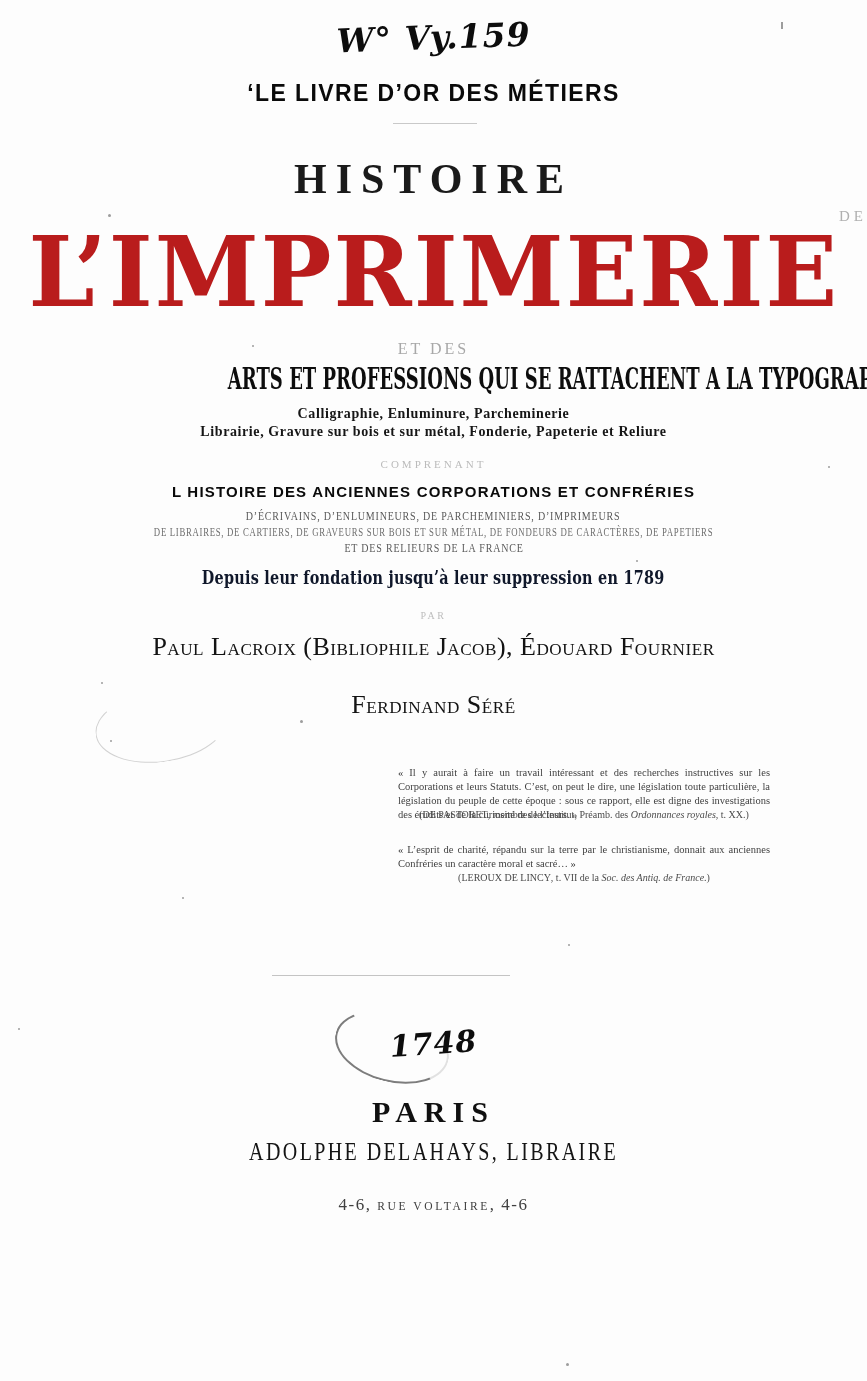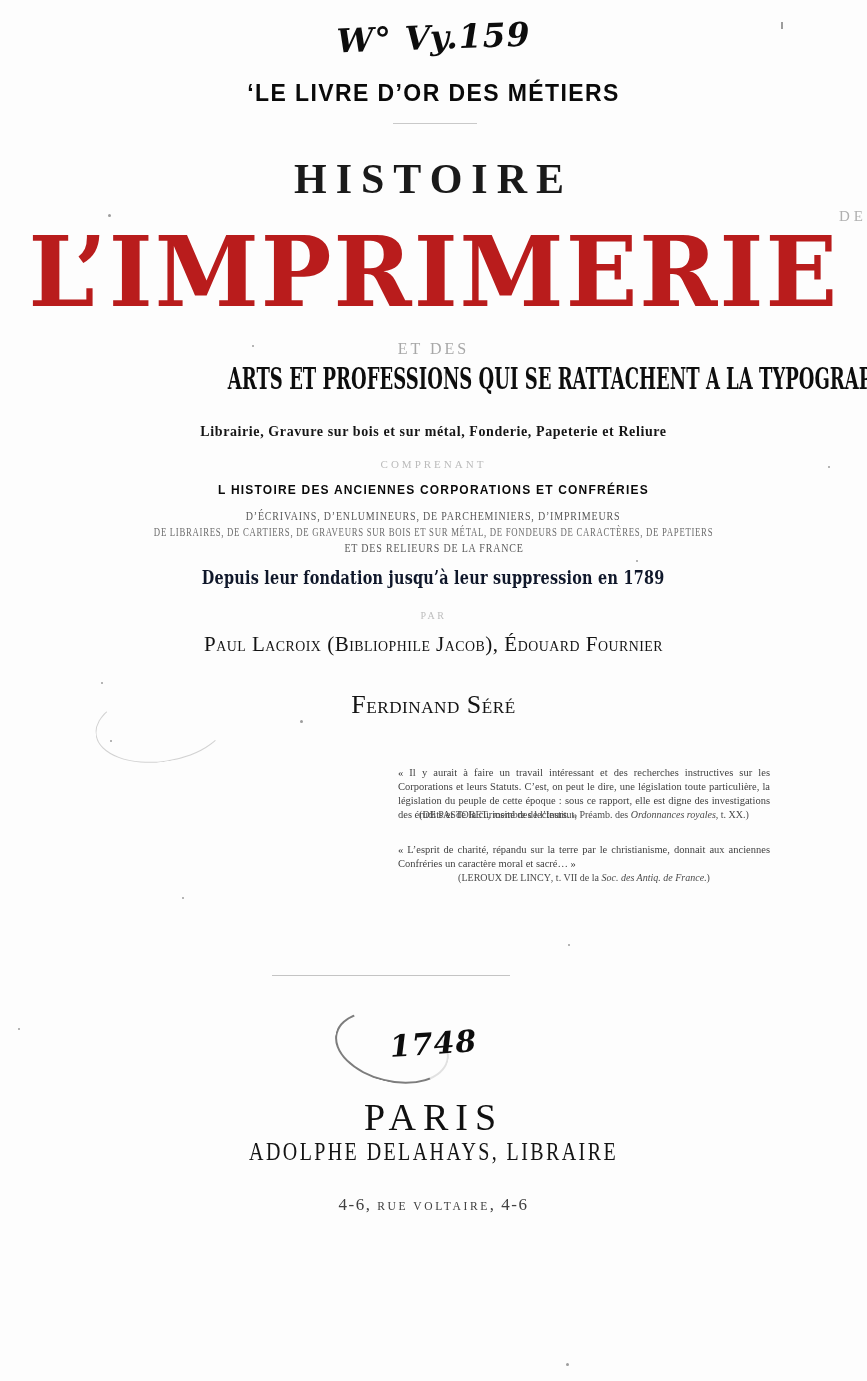--- a/index.html
+++ b/index.html
@@ -133,21 +133,21 @@
   #comprenant {
     top: 458px;
     font-size: 11px;
     letter-spacing: 3px;
     color: #bbbbbb;
   }
   #corp-title {
     top: 483px;
     font-family: "Liberation Sans", "DejaVu Sans", sans-serif;
     font-weight: 700;
-    font-size: 12px;
+    font-size: 15px;
     letter-spacing: 1.2px;
     color: #0a0a0a;
   }
   #corp-line-1 {
     top: 509px;
     font-size: 12.5px;
     letter-spacing: 1px;
     color: #585858;
   }
   #corp-line-2 {
@@ -173,21 +173,21 @@
 
   
   #par {
     top: 610px;
     font-size: 10px;
     letter-spacing: 2.5px;
     color: #bdbdbd;
   }
   #authors-1 {
     top: 632px;
-    font-size: 21px;
+    font-size: 26px;
     letter-spacing: 0.5px;
     color: #131313;
   }
   #authors-1 .sc { font-size: 0.66em; }
   #et-authors {
     top: 673px;
     font-size: 10px;
     letter-spacing: 2.5px;
     color: #b5b5b5;
   }
@@ -240,23 +240,24 @@
     top: 975px;
     left: 272px;
     width: 238px;
     height: 1px;
     background: #c4c4c4;
   }
 
   
   #imprint-city {
     top: 1095px;
-    font-size: 38px;
+    font-size: 30px;
     letter-spacing: 7px;
     color: #101010;
+    font-weight: bold;
   }
   #imprint-publisher {
     top: 1138px;
     font-size: 25px;
     letter-spacing: 3px;
     color: #141414;
   }
   #imprint-address {
     top: 1172px;
     font-size: 17px;
@@ -310,20 +311,21 @@
 
   <div class="row" id="series-title">‘LE LIVRE D’OR DES MÉTIERS</div>
   <div class="short-rule"></div>
 
   <div class="row" id="title-histoire">HISTOIRE</div>
   <div class="row veryfaint" id="title-de">DE</div>
   <div class="row" id="title-imprimerie"><span class="cond">L’IMPRIMERIE</span></div>
 
   <div class="row faint" id="sub-etdes">ET DES</div>
   <div class="row" id="sub-arts"><span class="cond60">ARTS ET PROFESSIONS QUI SE RATTACHENT A LA TYPOGRAPHIE</span></div>
+  <div class="row" id="trades-1">Calligraphie, Enluminure, Parcheminerie</div>
   <div class="row" id="trades-2">Librairie, Gravure sur bois et sur métal, Fonderie, Papeterie et Reliure</div>
 
   <div class="row veryfaint" id="comprenant">COMPRENANT</div>
   <div class="row" id="corp-title">L HISTOIRE DES ANCIENNES CORPORATIONS ET CONFRÉRIES</div>
   <div class="row" id="corp-line-1"><span class="cond">D’ÉCRIVAINS, D’ENLUMINEURS, DE PARCHEMINIERS, D’IMPRIMEURS</span></div>
   <div class="row" id="corp-line-2"><span class="cond70">DE LIBRAIRES, DE CARTIERS, DE GRAVEURS SUR BOIS ET SUR MÉTAL, DE FONDEURS DE CARACTÈRES, DE PAPETIERS</span></div>
   <div class="row" id="corp-line-3"><span class="cond">ET DES RELIEURS DE LA FRANCE</span></div>
   <div class="row" id="period"><span class="cond">Depuis leur fondation jusqu’à leur suppression en 1789</span></div>
 
   <div class="row veryfaint" id="par">PAR</div>

